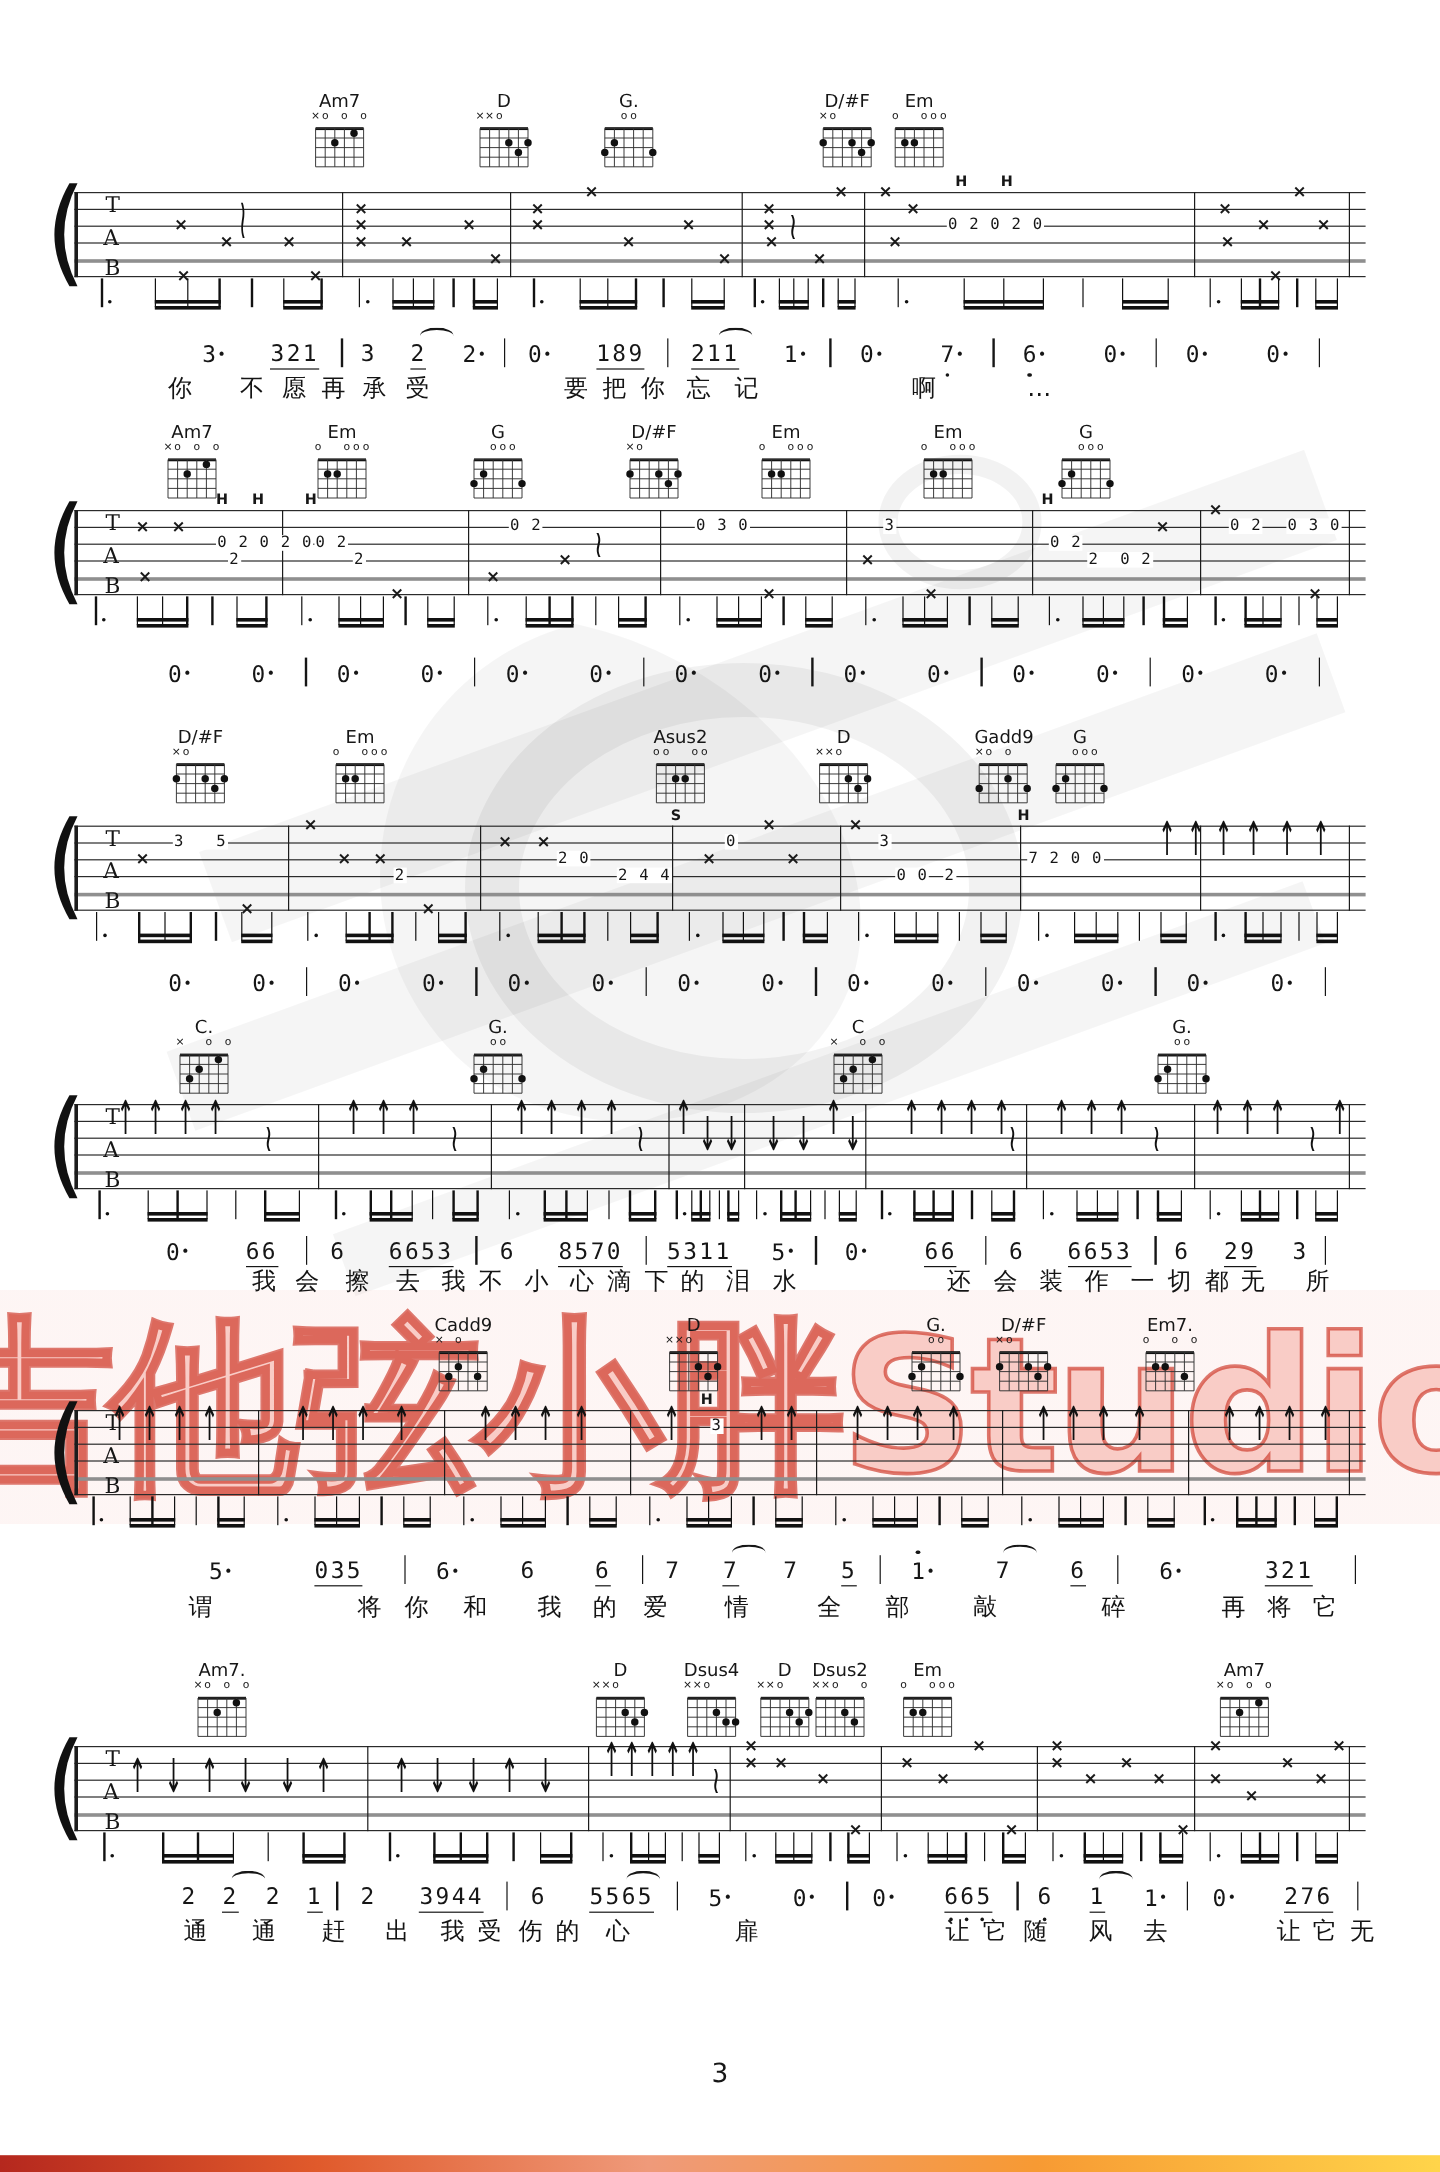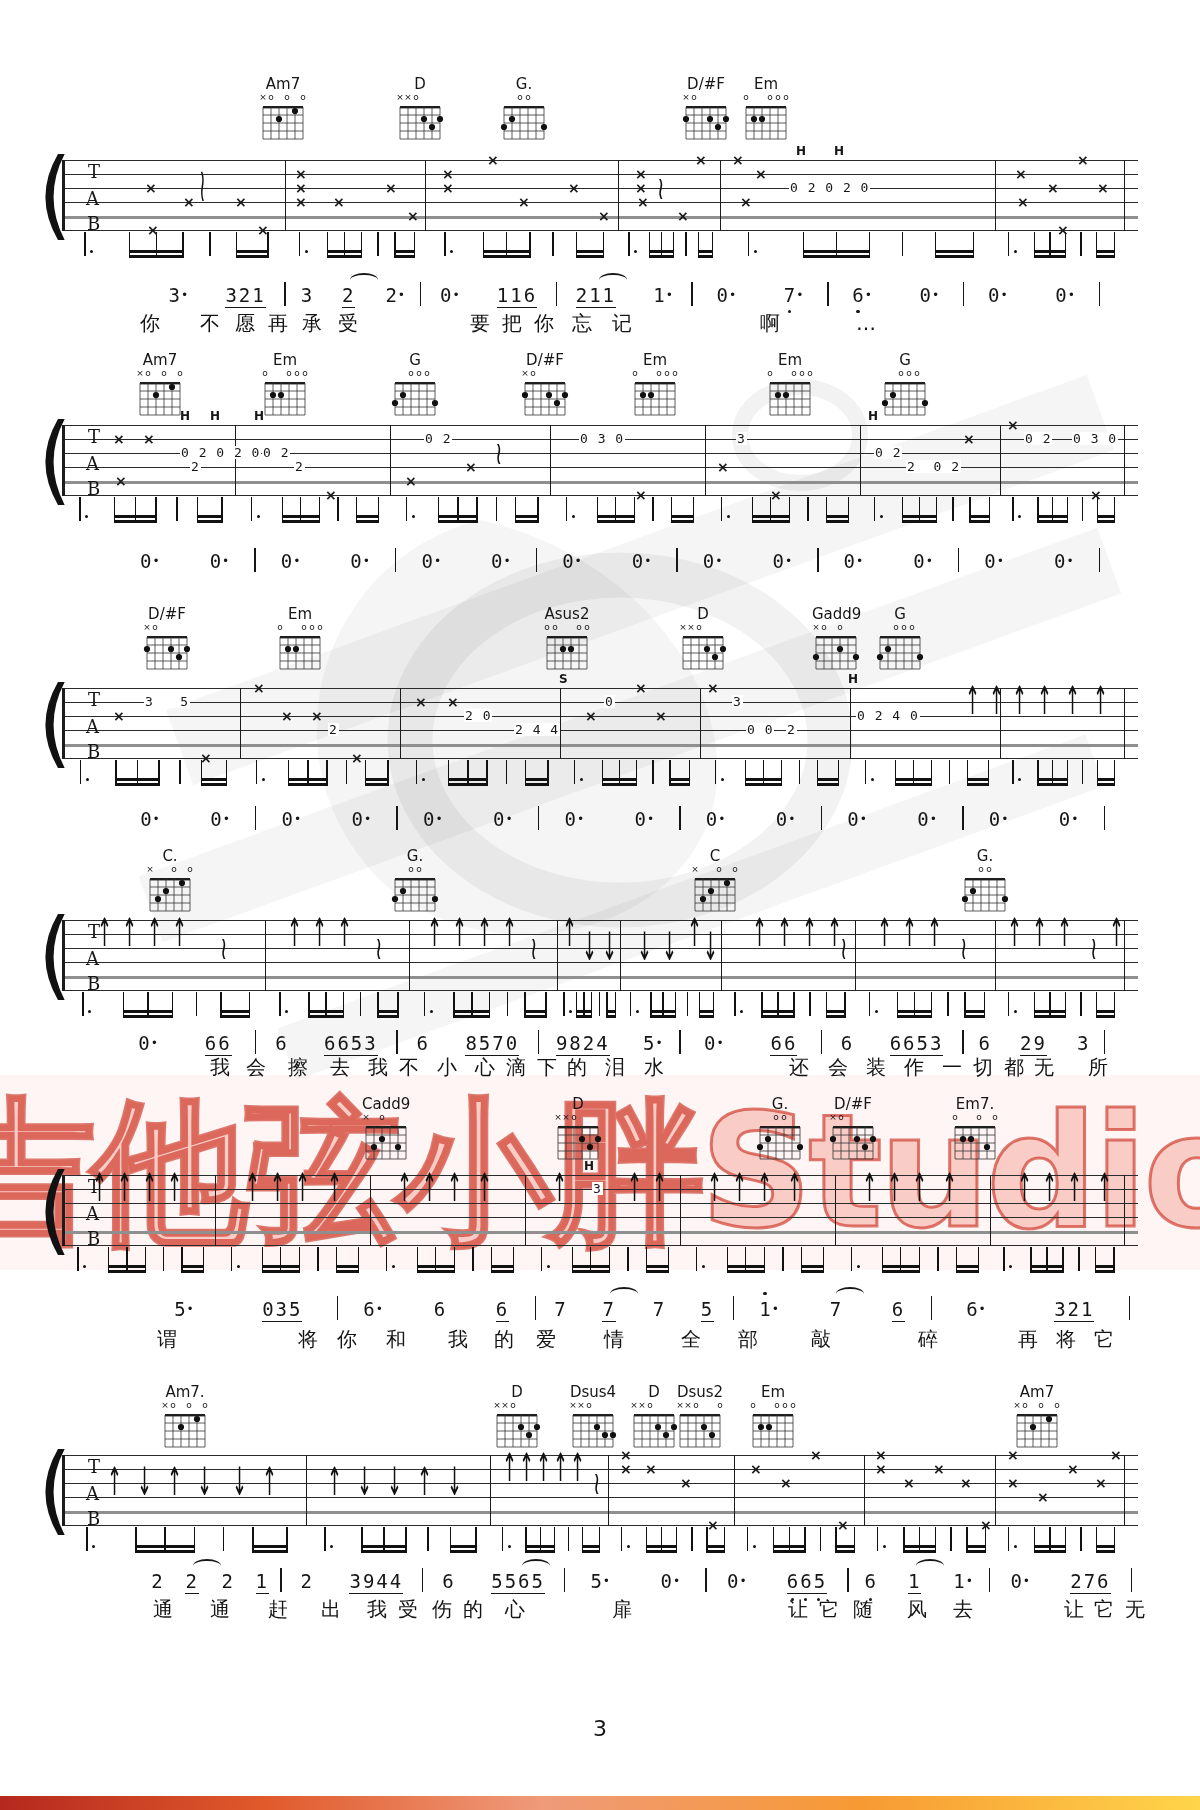--- a/index.html
+++ b/index.html
@@ -323,21 +323,21 @@
         </div>
         <div class="nbar"></div>
         <div class="nmeasure">
           <div class="tok"><span class="num">3</span></div>
           <div class="tok"><span class="num ul">2</span><div class="tie"></div></div>
           <div class="tok"><span class="num">2</span><span class="ndot">•</span></div>
         </div>
         <div class="nbar"></div>
         <div class="nmeasure">
           <div class="tok"><span class="num">0</span><span class="ndot">•</span></div>
-          <div class="tok"><span class="num ul">116</span></div>
+          <div class="tok"><span class="num ul">189</span></div>
         </div>
         <div class="nbar"></div>
         <div class="nmeasure">
           <div class="tok"><span class="num ul">211</span><div class="tie"></div></div>
           <div class="tok"><span class="num">1</span><span class="ndot">•</span></div>
         </div>
         <div class="nbar"></div>
         <div class="nmeasure">
           <div class="tok"><span class="num">0</span><span class="ndot">•</span></div>
           <div class="tok"><span class="num">7</span><span class="ndot">•</span><div class="odot" style="left: 4px; bottom: -7px;"></div></div>
@@ -876,21 +876,21 @@
       <div class="glyph-num abs" style="left: 514px; top: 723px;">2 4 4</div>
       <div class="glyph-num abs" style="left: 604px; top: 695px;">0</div>
       <div class="glyph-x abs" style="left: 585px; top: 709px;">×</div>
       <div class="glyph-x abs" style="left: 635px; top: 681px;">×</div>
       <div class="glyph-x abs" style="left: 655px; top: 709px;">×</div>
       <div class="glyph-x abs" style="left: 707px; top: 681px;">×</div>
       <div class="glyph-num abs" style="left: 732px; top: 695px;">3</div>
       <div class="glyph-num abs" style="left: 746px; top: 723px;">0 0</div>
       <div class="glyph-num abs" style="left: 786px; top: 723px;">2</div>
       <div class="glyph-h abs" style="left: 848px; top: 673px;">H</div>
-      <div class="glyph-num abs" style="left: 856px; top: 709px;">0 2 4 0</div>
+      <div class="glyph-num abs" style="left: 856px; top: 709px;">7 2 0 0</div>
       <div class="glyph-up abs" style="left: 960px; top: 684px;">↑</div>
       <div class="glyph-up abs" style="left: 984px; top: 684px;">↑</div>
       <div class="glyph-up abs" style="left: 1007px; top: 684px;">↑</div>
       <div class="glyph-up abs" style="left: 1032px; top: 684px;">↑</div>
       <div class="glyph-up abs" style="left: 1060px; top: 684px;">↑</div>
       <div class="glyph-up abs" style="left: 1088px; top: 684px;">↑</div>
       <div class="stem" style="left: 79.8px; top: 760px; height: 24px;"></div>
       <div class="bdot" style="left: 85.8px; top: 778px;"></div>
       <div class="stem" style="left: 115.4px; top: 760px; height: 24px;"></div>
       <div class="stem" style="left: 136.76px; top: 760px; height: 24px;"></div>
@@ -1267,21 +1267,21 @@
           <div class="tok"><span class="num">6</span></div>
           <div class="tok"><span class="num ul">6653</span></div>
         </div>
         <div class="nbar"></div>
         <div class="nmeasure">
           <div class="tok"><span class="num">6</span></div>
           <div class="tok"><span class="num ul">8570</span></div>
         </div>
         <div class="nbar"></div>
         <div class="nmeasure">
-          <div class="tok"><span class="num ul">9824</span></div>
+          <div class="tok"><span class="num ul">5311</span></div>
           <div class="tok"><span class="num">5</span><span class="ndot">•</span></div>
         </div>
         <div class="nbar"></div>
         <div class="nmeasure">
           <div class="tok"><span class="num">0</span><span class="ndot">•</span></div>
           <div class="tok"><span class="num ul">66</span></div>
         </div>
         <div class="nbar"></div>
         <div class="nmeasure">
           <div class="tok"><span class="num">6</span></div>

